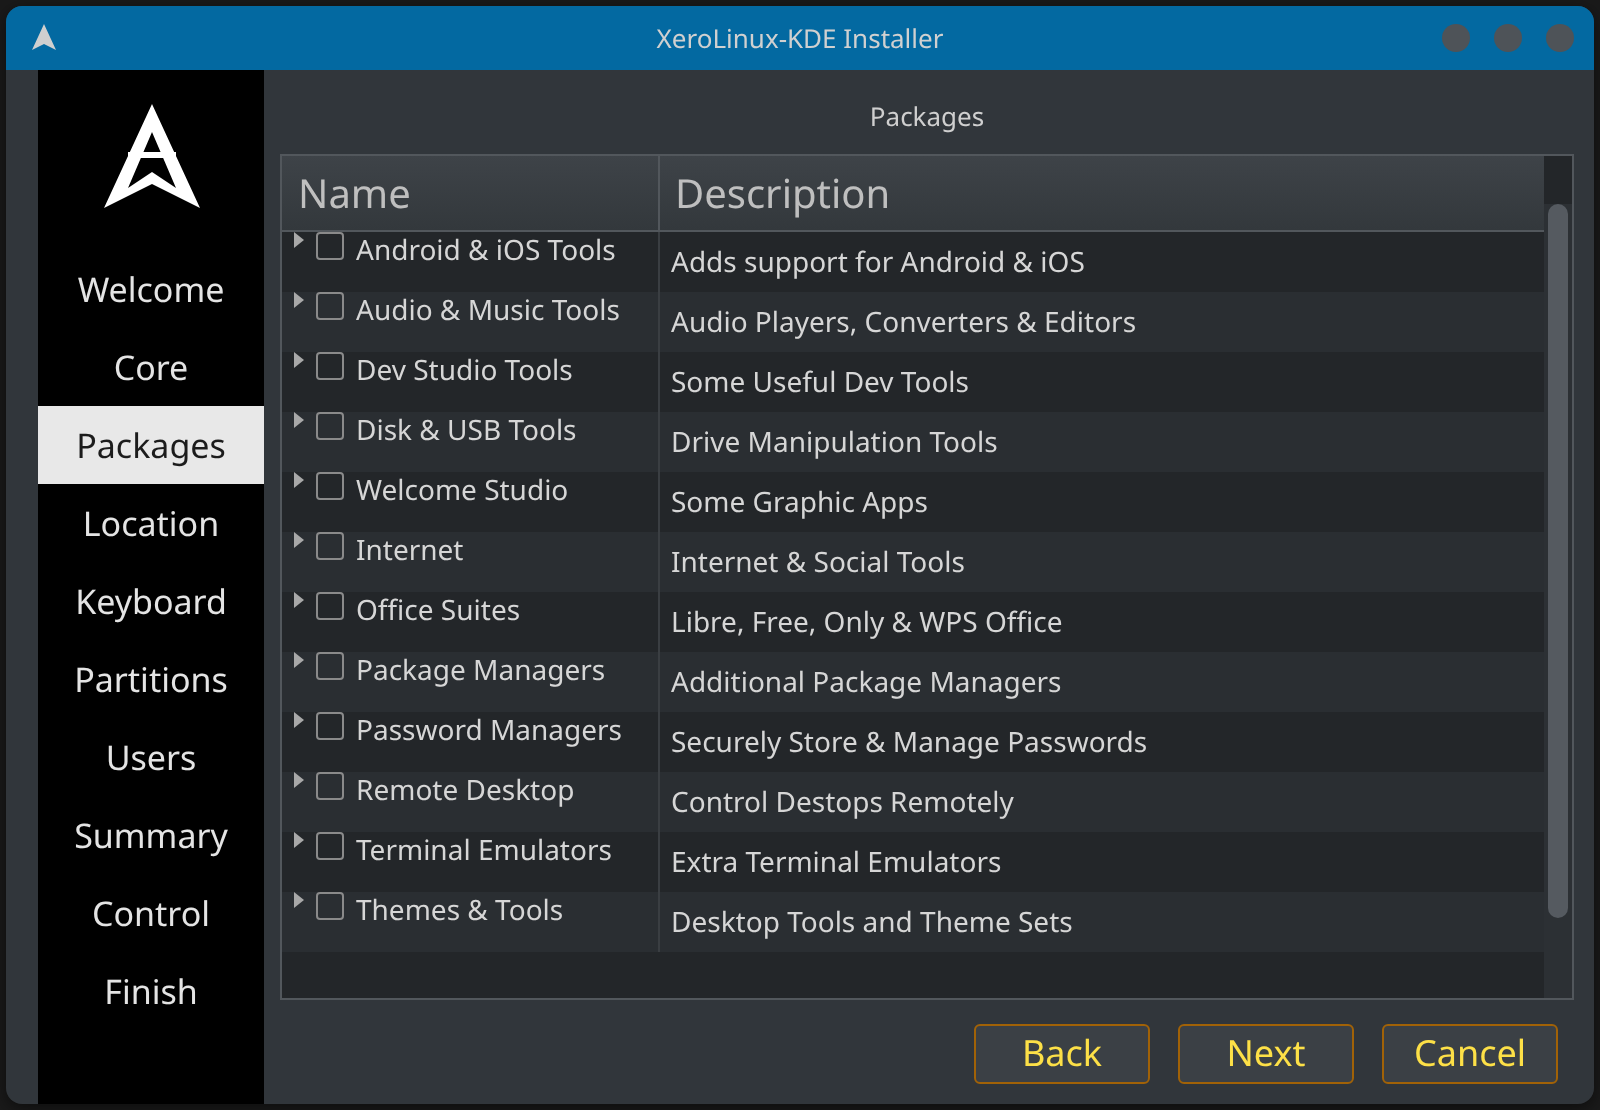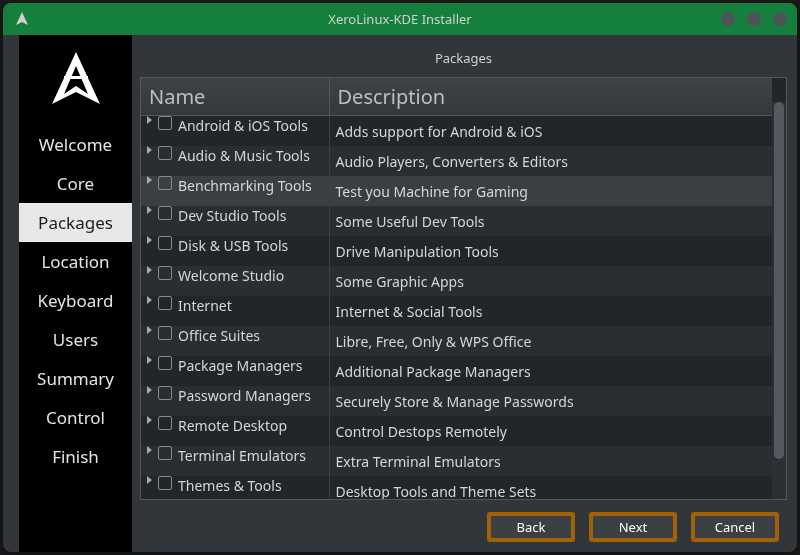--- a/index.html
+++ b/index.html
@@ -19,21 +19,21 @@
     display: flex;
     flex-direction: column;
     overflow: hidden;
     box-shadow: 0 2px 8px rgba(0,0,0,0.5);
   }
   .titlebar {
     height: 32px;
     display: flex;
     align-items: center;
     padding: 0 10px;
-    background: #15803d;
+    background: #0369a1;
     color: #d0d0d0;
     font-size: 13px;
     position: relative;
   }
   .titlebar .app-icon {
     width: 18px;
     height: 18px;
     margin-right: 8px;
     display: flex;
     align-items: center;
@@ -180,24 +180,24 @@
   .footer {
     display: flex;
     justify-content: flex-end;
     gap: 14px;
     padding: 12px 8px 0;
   }
   .btn {
     min-width: 88px;
     height: 30px;
     background: #3b4045;
-    border: 4px solid #a16207;
+    border: 1px solid #a16207;
     border-radius: 3px;
-    color: #ffffff;
-    font-size: 13px;
+    color: #fde047;
+    font-size: 18px;
     display: flex;
     align-items: center;
     justify-content: center;
     cursor: pointer;
   }
   col.col-name { width: 188px; }
 </style>
 </head>
 <body>
 
@@ -224,20 +224,21 @@
           <polygon points="32,18 44,46 32,38 20,46" fill="#000"></polygon>
           <rect x="20" y="28" width="24" height="3" fill="#fff"></rect>
         </svg>
       </div>
       <div class="steps" id="steps">
           <div class="step">Welcome</div>
           <div class="step">Core</div>
           <div class="step active">Packages</div>
           <div class="step">Location</div>
           <div class="step">Keyboard</div>
+          <div class="step">Partitions</div>
           <div class="step">Users</div>
           <div class="step">Summary</div>
           <div class="step">Control</div>
           <div class="step">Finish</div>
         </div>
     </div>
 
     <div class="main">
       <div class="page-title">Packages</div>
 
@@ -267,30 +268,20 @@
               <tr>
                 <td>
                   <div class="name-cell">
                     <span class="expand"></span>
                     <span class="chk"></span>
                     <span>Audio &amp; Music Tools</span>
                   </div>
                 </td>
                 <td>Audio Players, Converters &amp; Editors</td>
               </tr>
-              <tr class="highlight">
-                <td>
-                  <div class="name-cell">
-                    <span class="expand"></span>
-                    <span class="chk"></span>
-                    <span>Benchmarking Tools</span>
-                  </div>
-                </td>
-                <td>Test you Machine for Gaming</td>
-              </tr>
               <tr>
                 <td>
                   <div class="name-cell">
                     <span class="expand"></span>
                     <span class="chk"></span>
                     <span>Dev Studio Tools</span>
                   </div>
                 </td>
                 <td>Some Useful Dev Tools</td>
               </tr>

